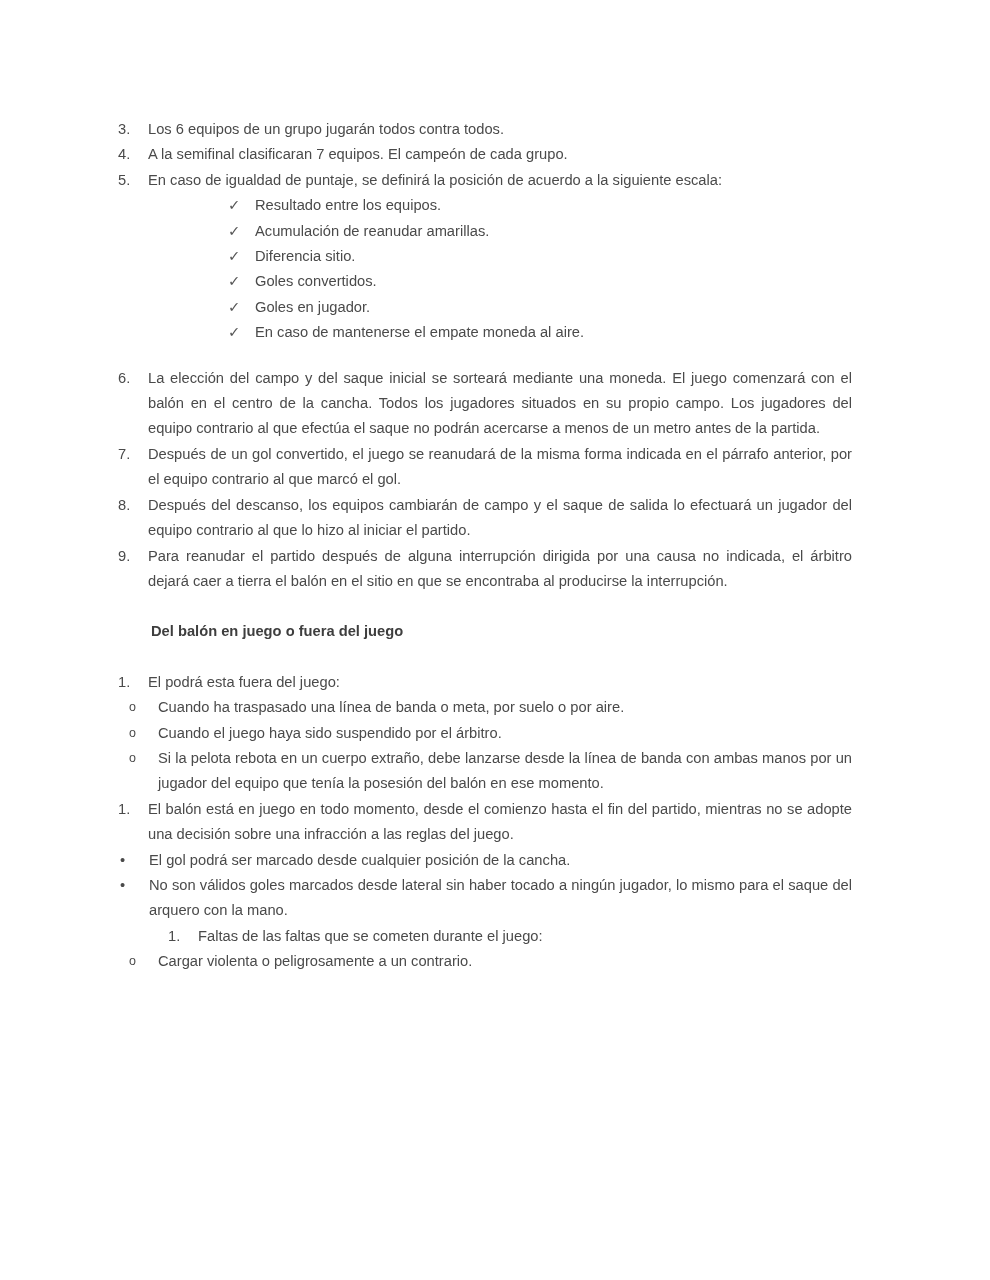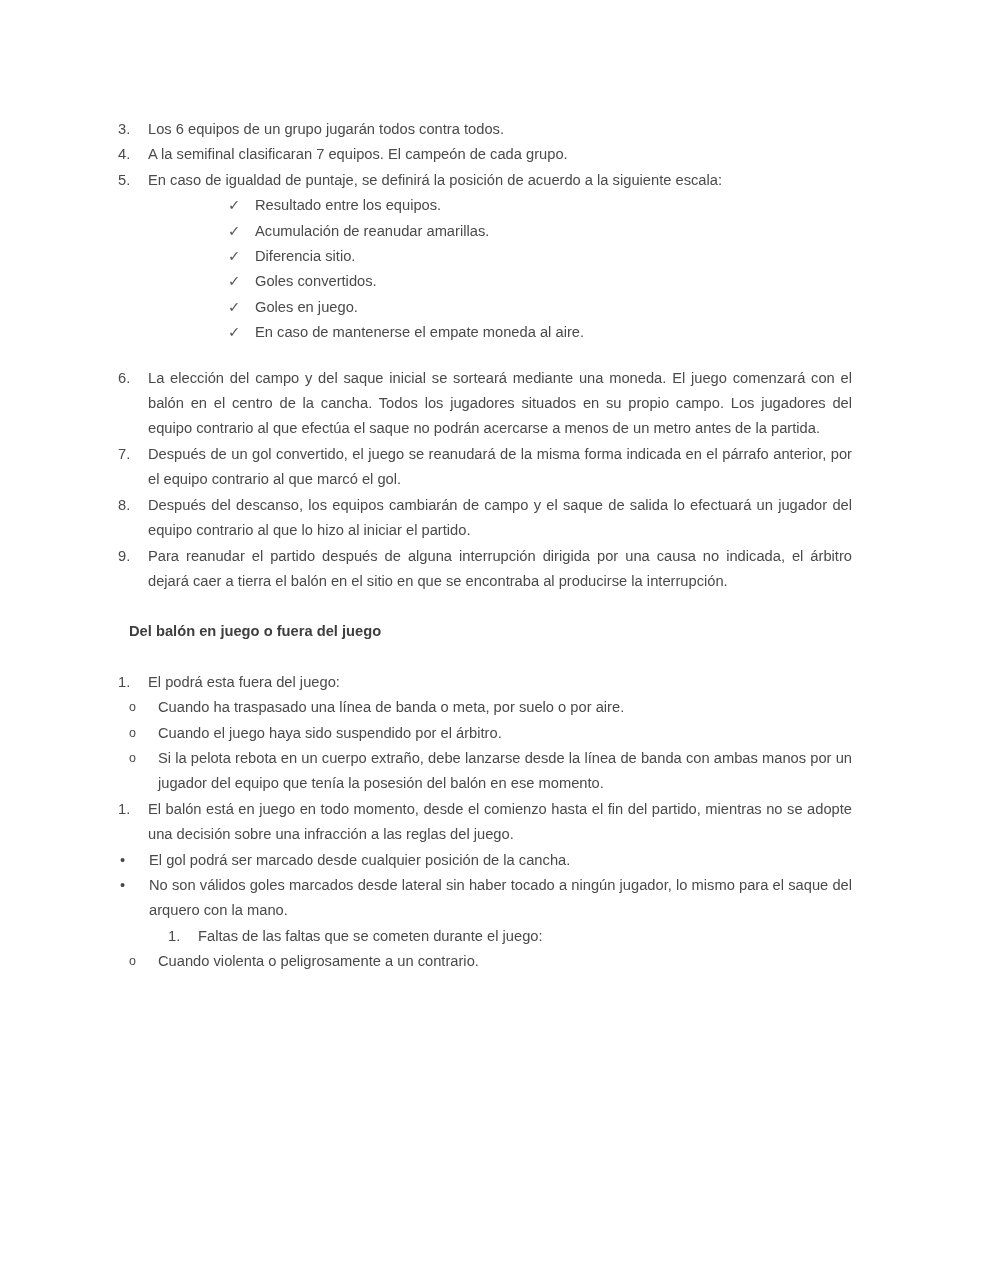--- a/index.html
+++ b/index.html
@@ -49,21 +49,21 @@
   .bul .marker { width: 29px; }
   
   .deep { margin-left: 50px; }
   .deep .marker { width: 30px; }
   .gap { margin-top: 20px; }
   .heading {
     font-weight: bold;
     color: #3e3e3e;
     margin: 25px 0 25px 20px;
   }
-  .heading.first { margin-left: 11px; }
+  .heading.first { margin-left: 33px; }
 </style>
 </head>
 <body>
 
 <div class="page">
   <div class="content">
 
     <div class="row num">
       <span class="marker">3.</span>
       <span class="text">Los 6 equipos de un grupo jugarán todos contra todos.</span>
@@ -88,21 +88,21 @@
     <div class="row check">
       <span class="marker">✓</span>
       <span class="text">Diferencia sitio.</span>
     </div>
     <div class="row check">
       <span class="marker">✓</span>
       <span class="text">Goles convertidos.</span>
     </div>
     <div class="row check">
       <span class="marker">✓</span>
-      <span class="text">Goles en juego.</span>
+      <span class="text">Goles en jugador.</span>
     </div>
     <div class="row check">
       <span class="marker">✓</span>
       <span class="text">En caso de mantenerse el empate moneda al aire.</span>
     </div>
 
     <div class="row num gap">
       <span class="marker">6.</span>
       <span class="text">La elección del campo y del saque inicial se sorteará mediante una moneda. El juego comenzará con el balón en el centro de la cancha. Todos los jugadores situados en su propio campo. Los jugadores del equipo contrario al que efectúa el saque no podrán acercarse a menos de un metro antes de la partida.</span>
     </div>
@@ -152,17 +152,17 @@
       <span class="text">No son válidos goles marcados desde lateral sin haber tocado a ningún jugador, lo mismo para el saque del arquero con la mano.</span>
     </div>
 
 
     <div class="row num deep">
       <span class="marker">1.</span>
       <span class="text">Faltas de las faltas que se cometen durante el juego:</span>
     </div>
     <div class="row circ">
       <span class="marker">o</span>
-      <span class="text">Cuando violenta o peligrosamente a un contrario.</span>
+      <span class="text">Cargar violenta o peligrosamente a un contrario.</span>
     </div>
 
   </div>
 </div>
 
 </body></html>

